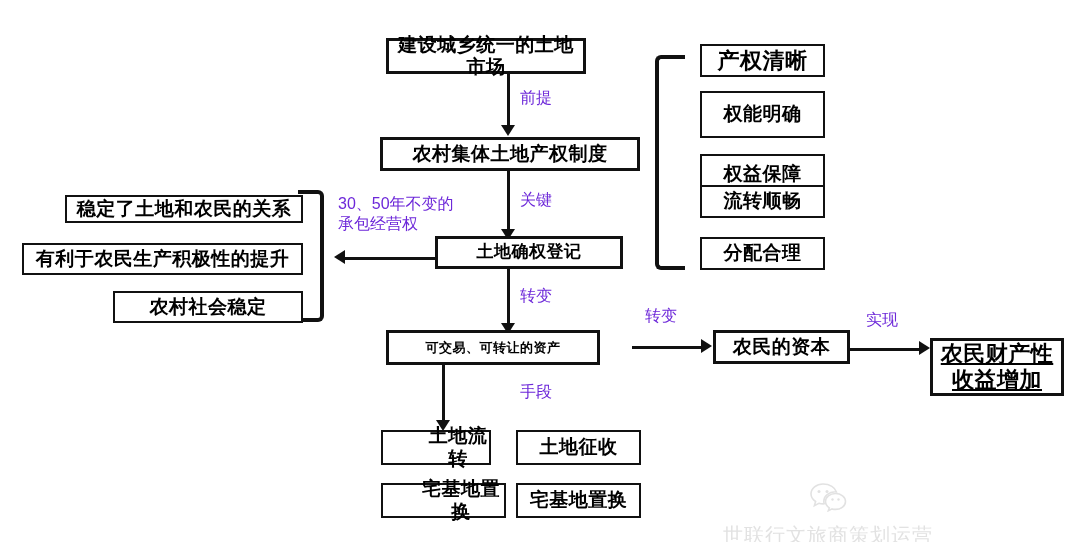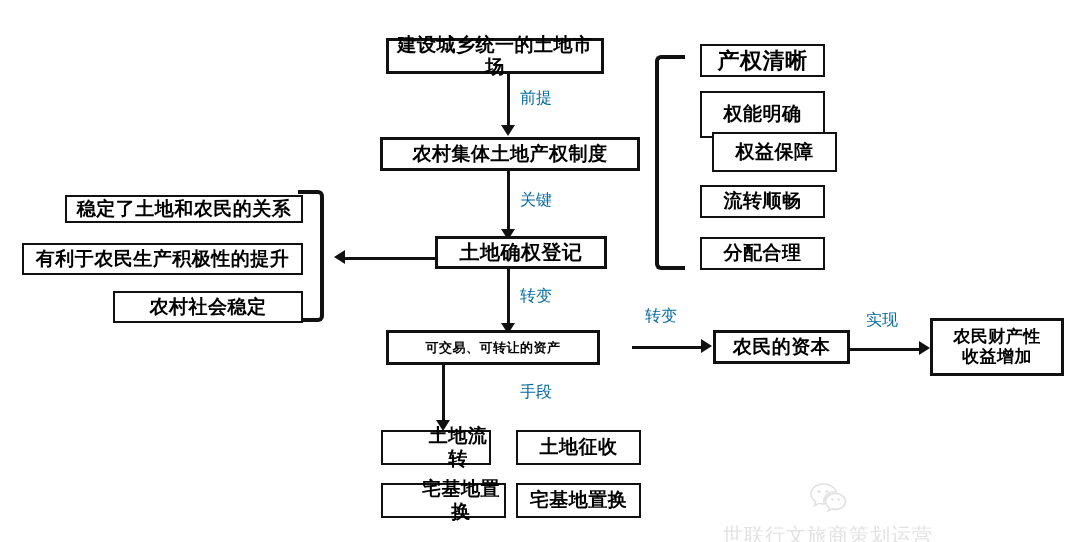--- a/index.html
+++ b/index.html
@@ -28,21 +28,21 @@
     text-align: center;
     letter-spacing: 0.5px;
     line-height: 1.18;
     white-space: pre-line;
   }
   .node.thin {
     border-width: 2px;
   }
   .edge-label {
     position: absolute;
-    color: #0369a1;
+    color: #6d28d9;
     font-weight: normal;
     font-size: 16px;
     line-height: 1.25;
     white-space: pre-line;
     text-align: left;
   }
   .line-v, .line-h {
     position: absolute;
     background: #111111;
   }
@@ -99,70 +99,72 @@
     user-select: none;
     flex-direction: column;
   }
   .watermark svg { display: block; }
 </style>
 </head>
 <body>
 
 <div id="canvas">
 
-  <div class="node" style="left:386px; top:38px; width:218px; height:36px; font-size:19px;">建设城乡统一的土地市场</div>
+  <div class="node" style="left:386px; top:38px; width:200px; height:36px; font-size:19px;">建设城乡统一的土地市场</div>
 
   <div class="line-v" style="left:507px; top:74px; height:52px;"></div>
   <div class="arrow-down" style="left:501px; top:125px;"></div>
   <div class="edge-label" style="left:520px; top:88px;">前提</div>
 
   <div class="node" style="left:380px; top:137px; width:260px; height:34px; font-size:19px;">农村集体土地产权制度</div>
 
   <div class="line-v" style="left:507px; top:171px; height:60px;"></div>
   <div class="arrow-down" style="left:501px; top:229px;"></div>
   <div class="edge-label" style="left:520px; top:190px;">关键</div>
 
-  <div class="node" style="left:435px; top:236px; width:172px; height:33px; font-size:20px;">土地确权登记</div>
+  <div class="node" style="left:435px; top:236px; width:188px; height:33px; font-size:17px;">土地确权登记</div>
 
   <div class="line-h" style="left:345px; top:257px; width:92px;"></div>
   <div class="arrow-left" style="left:334px; top:250px;"></div>
+  <div class="edge-label" style="left:338px; top:194px;">30、50年不变的
+承包经营权</div>
 
   <div class="line-v" style="left:507px; top:269px; height:56px;"></div>
   <div class="arrow-down" style="left:501px; top:323px;"></div>
   <div class="edge-label" style="left:520px; top:286px;">转变</div>
 
   <div class="node" style="left:386px; top:330px; width:214px; height:35px; font-size:13px;">可交易、可转让的资产</div>
 
   <div class="line-h" style="left:632px; top:346px; width:70px;"></div>
   <div class="arrow-right" style="left:701px; top:339px;"></div>
   <div class="edge-label" style="left:645px; top:306px;">转变</div>
 
   <div class="node" style="left:713px; top:330px; width:137px; height:34px; font-size:19px;">农民的资本</div>
 
   <div class="line-h" style="left:850px; top:348px; width:70px;"></div>
   <div class="arrow-right" style="left:919px; top:341px;"></div>
   <div class="edge-label" style="left:866px; top:310px;">实现</div>
 
-  <div class="node" style="left:930px; top:318px; width:134px; height:58px; font-size:17px;">农民财产性
+  <div class="node" style="left:930px; top:338px; width:134px; height:58px; font-size:22px;text-decoration:underline;">农民财产性
 收益增加</div>
 
   <div class="line-v" style="left:442px; top:365px; height:57px;"></div>
   <div class="arrow-down" style="left:436px; top:420px;"></div>
   <div class="edge-label" style="left:520px; top:382px;">手段</div>
 
   <div class="node thin" style="left:381px; top:430px; width:110px; height:35px; font-size:19px;padding-left:44px;">土地流转</div>
   <div class="node thin" style="left:516px; top:430px; width:125px; height:35px; font-size:19px;">土地征收</div>
   <div class="node thin" style="left:381px; top:483px; width:125px; height:35px; font-size:19px;padding-left:35px;">宅基地置换</div>
   <div class="node thin" style="left:516px; top:483px; width:125px; height:35px; font-size:19px;">宅基地置换</div>
 
   <div class="bracket right-open" style="left:655px; top:55px; width:30px; height:215px;"></div>
 
   <div class="node thin" style="left:700px; top:44px; width:125px; height:33px; font-size:22px;">产权清晰</div>
   <div class="node thin" style="left:700px; top:91px; width:125px; height:47px; font-size:19px;">权能明确</div>
-  <div class="node thin" style="left:700px; top:132px; width:125px; height:40px; font-size:19px;margin-left:12px;">权益保障</div>
+  <div class="node thin" style="left:700px; top:154px; width:125px; height:40px; font-size:19px;">权益保障</div>
   <div class="node thin" style="left:700px; top:237px; width:125px; height:33px; font-size:19px;">分配合理</div>
   <div class="node thin" style="left:700px; top:185px; width:125px; height:33px; font-size:19px;">流转顺畅</div>
 
   <div class="bracket left-open" style="left:298px; top:190px; width:26px; height:132px;"></div>
 
   <div class="node thin" style="left:65px; top:195px; width:238px; height:28px; font-size:19px;">稳定了土地和农民的关系</div>
   <div class="node thin" style="left:22px; top:243px; width:281px; height:32px; font-size:19px;">有利于农民生产积极性的提升</div>
   <div class="node thin" style="left:113px; top:291px; width:190px; height:32px; font-size:19px;">农村社会稳定</div>
 
   <div class="watermark" style="left:723px; top:480px;">

